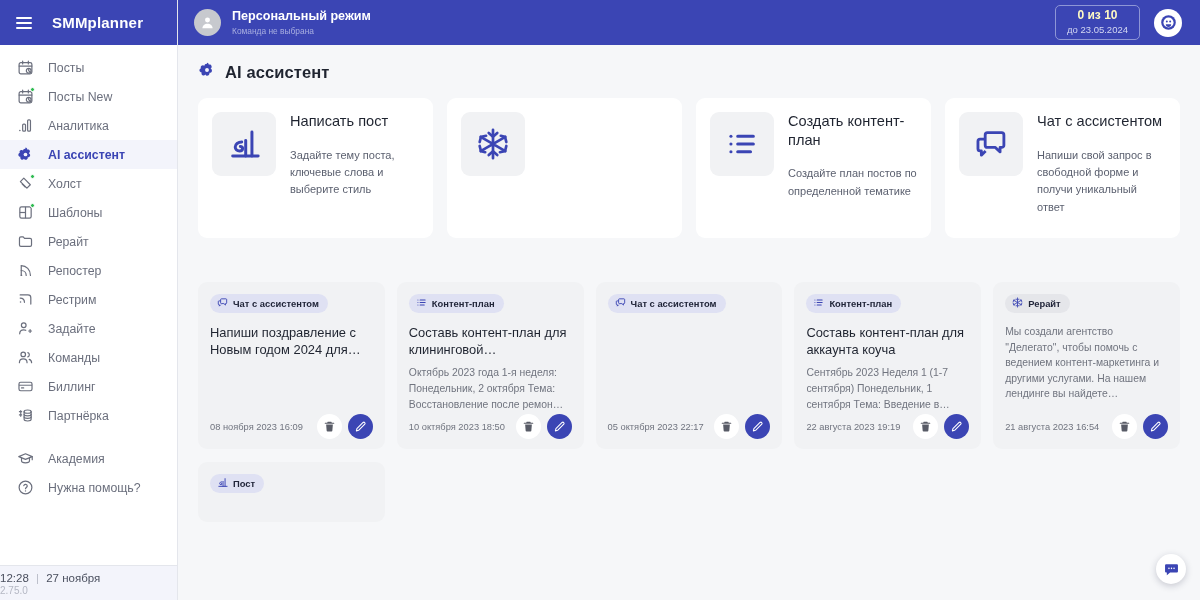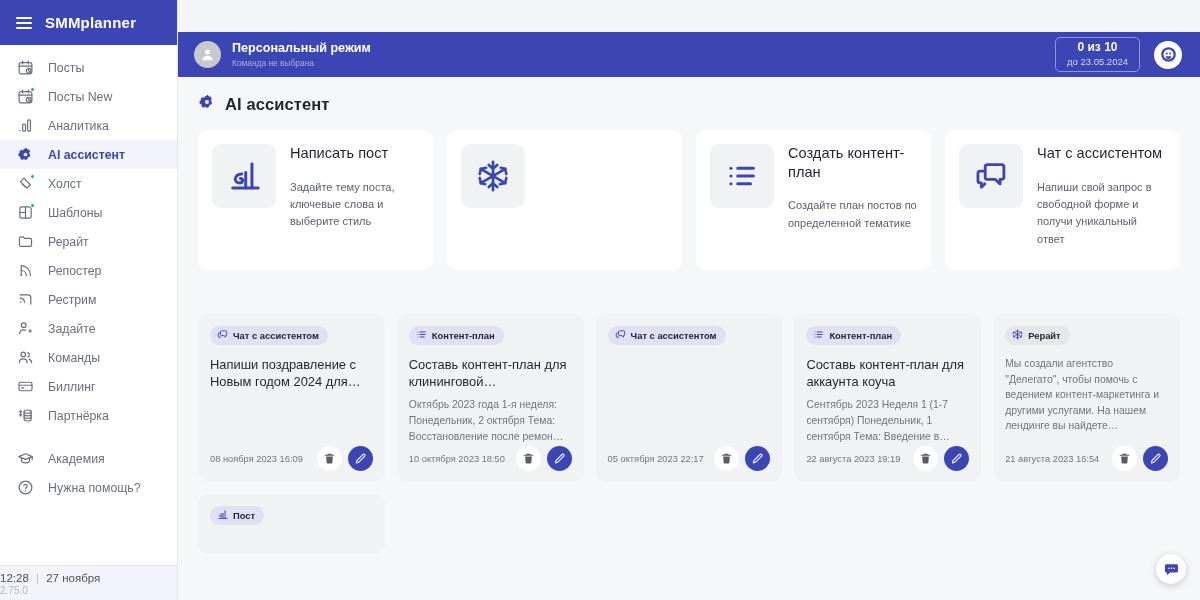--- a/index.html
+++ b/index.html
@@ -14,21 +14,21 @@
   
   .sidebar {
     width: 178px; height: 600px; flex: 0 0 178px;
     background: #ffffff;
     border-right: 1px solid #e4e6ec;
     display: flex; flex-direction: column;
     position: relative; z-index: 5;
   }
   .sidebar-brand {
     height: 45px; background: #3b45b4;
-    display: flex; align-items: center; gap: 13px;
+    display: flex; align-items: center; gap: 20px;
     padding: 0 16px;
   }
   .burger { width: 16px; display: flex; flex-direction: column; gap: 3px; cursor: pointer; }
   .burger i { display: block; height: 2px; background: #fff; border-radius: 2px; }
   .brand-text { color: #fff; font-size: 15px; font-weight: bold; letter-spacing: .2px; }
 
   .nav { padding-top: 8px; flex: 1 1 auto; }
   .nav-item {
     display: flex; align-items: center; gap: 13px;
     height: 29px; padding: 0 16px;
@@ -52,21 +52,21 @@
   .sb-time { font-size: 11.5px; color: #4a4f5e; }
   .sb-time .sep { color: #b9bcc8; margin: 0 4px; }
   .sb-ver { font-size: 10px; color: #b4b7c3; margin-top: 1px; }
 
   
   .right { flex: 1 1 auto; display: flex; flex-direction: column; min-width: 0; }
 
   .topbar {
     height: 45px; background: #3b45b4;
     display: flex; align-items: center; justify-content: space-between;
-    padding: 0 18px 0 16px; flex: 0 0 45px; margin-top: 32px;
+    padding: 0 18px 0 16px; flex: 0 0 45px;
   }
   .tb-left { display: flex; align-items: center; gap: 11px; }
   .avatar {
     width: 27px; height: 27px; border-radius: 50%;
     background: #c7c9ce; display: flex; align-items: center; justify-content: center;
   }
   .avatar svg { width: 17px; height: 17px; fill: #ffffff; }
   .tb-title { color: #fff; font-size: 12.6px; font-weight: bold; line-height: 1.2; }
   .tb-sub { color: #a8aee0; font-size: 8.4px; margin-top: 2px; }
 

